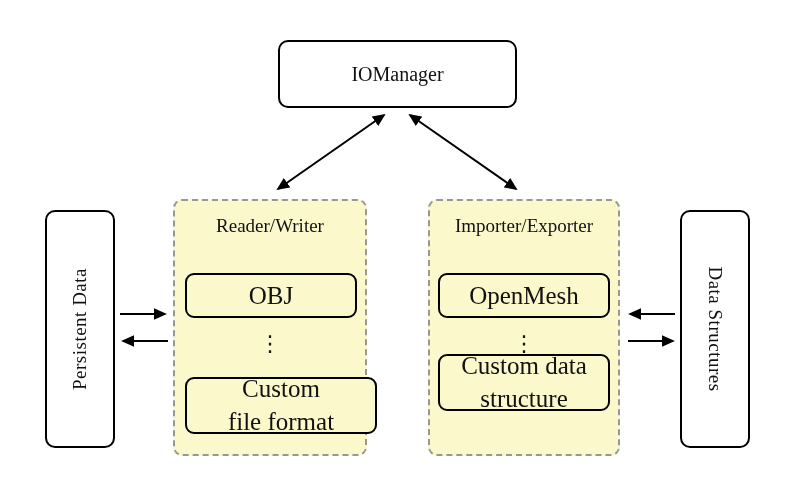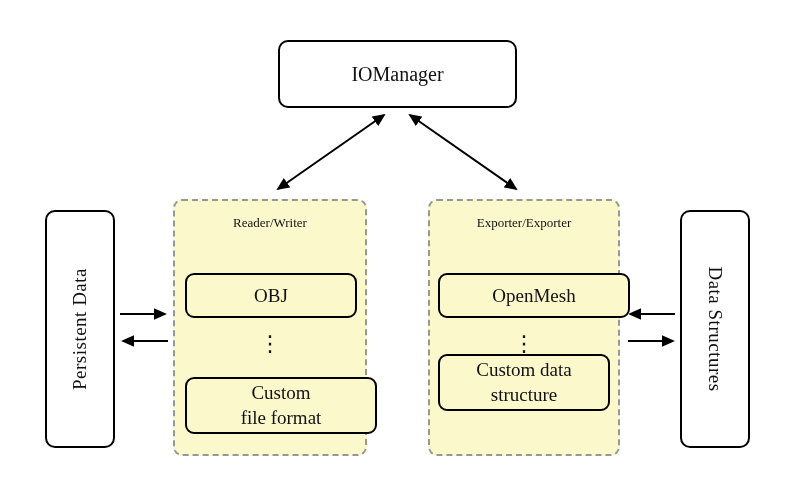--- a/index.html
+++ b/index.html
@@ -33,34 +33,34 @@
     background: #fbf8cb;
     border: 2px dashed #979797;
     border-radius: 9px;
   }
   .group-title {
     position: absolute;
     left: 0;
     top: 14px;
     width: 100%;
     text-align: center;
-    font-size: 13px;
+    font-size: 19px;
   }
   
   .vnode .vtext { white-space: nowrap; font-size: 19px; letter-spacing: 0.5px; }
   .vnode.ccw .vtext { transform: rotate(-90deg); }
   .vnode.cw  .vtext { transform: rotate(90deg); }
   .ellipsis {
     position: absolute;
     text-align: center;
     font-size: 22px;
     line-height: 1;
     color: #111111;
   }
-  .label-18 { font-size: 19px; }
+  .label-18 { font-size: 25px; }
   .label-20 { font-size: 20px; }
   svg.arrows {
     position: absolute;
     left: 0; top: 0;
     pointer-events: none;
   }
   svg.arrows line { stroke: #000000; stroke-width: 2; }
 </style>
 </head>
 <body>
@@ -85,23 +85,23 @@
   <div class="node yellow label-18" style="left:185px; top:273px; width:172px; height:45px;">
     <span>OBJ</span>
   </div>
   <div class="ellipsis" style="left:173px; top:333px; width:194px;">⋮</div>
   <div class="node yellow label-18 multiline" style="left:185px; top:377px; width:192px; height:57px;">
     <span class="multiline">Custom
 file format</span>
   </div>
 
   <div class="group" style="left:428px; top:199px; width:192px; height:257px;">
-    <div class="group-title">Exporter/Exporter</div>
+    <div class="group-title">Importer/Exporter</div>
   </div>
-  <div class="node yellow label-18" style="left:438px; top:273px; width:192px; height:45px;">
+  <div class="node yellow label-18" style="left:438px; top:273px; width:172px; height:45px;">
     <span>OpenMesh</span>
   </div>
   <div class="ellipsis" style="left:428px; top:333px; width:192px;">⋮</div>
   <div class="node yellow label-18 multiline" style="left:438px; top:354px; width:172px; height:57px;">
     <span class="multiline">Custom data
 structure</span>
   </div>
 
   <svg class="arrows" width="800" height="489">
     <defs>

